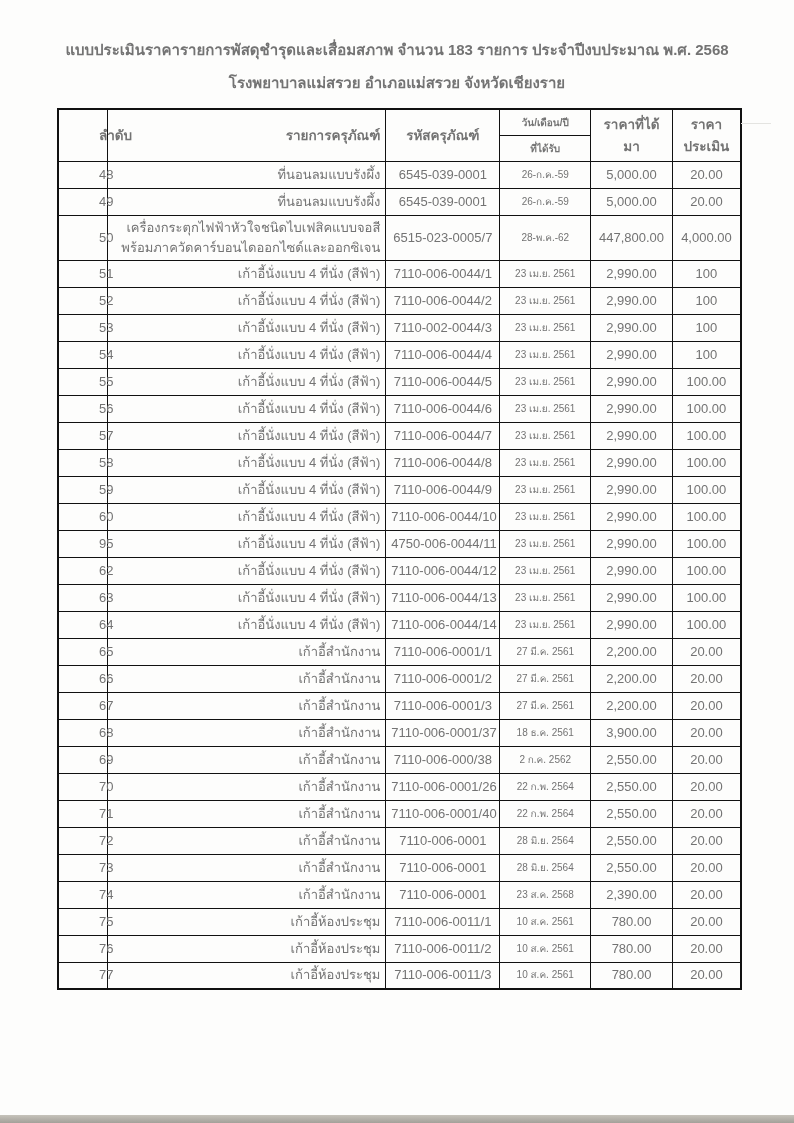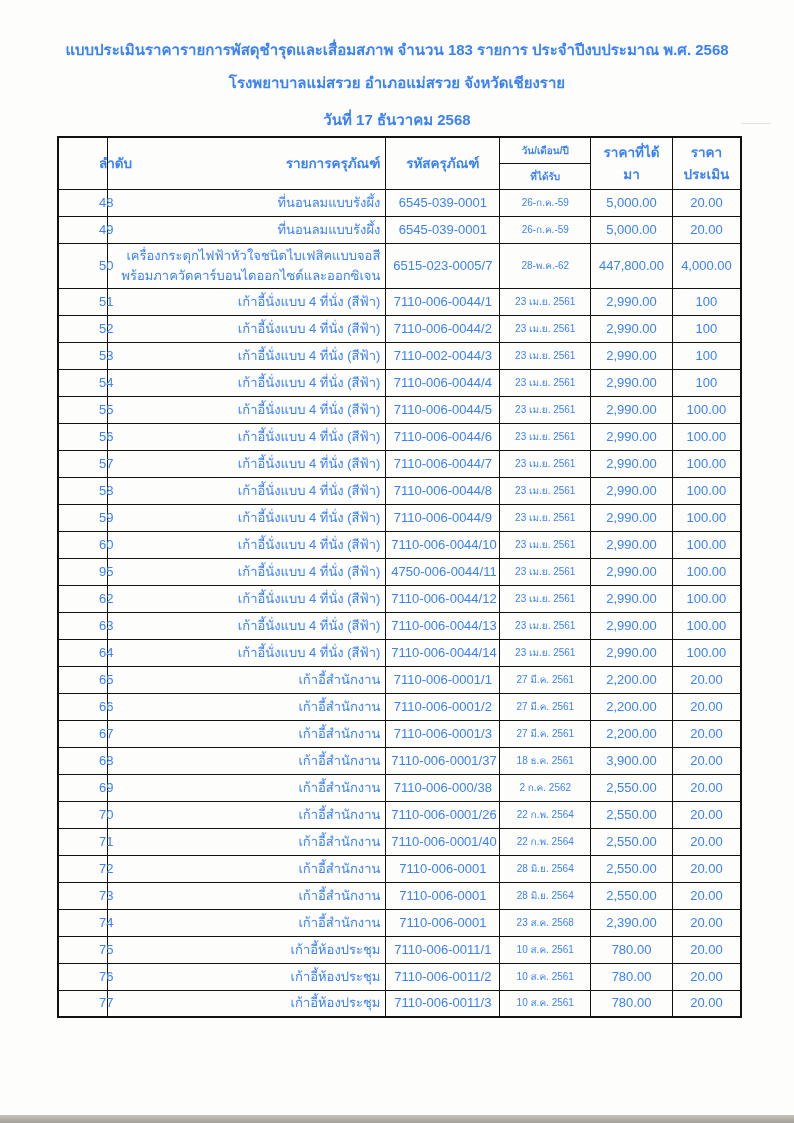--- a/index.html
+++ b/index.html
@@ -5,21 +5,21 @@
   * { margin: 0; padding: 0; box-sizing: border-box; }
   html, body { background: #e9e9e7; }
   .page {
     position: relative;
     width: 794px;
     height: 1123px;
     margin: 0 auto;
     background: #fdfdfc;
     overflow: hidden;
     font-family: "Liberation Sans", "DejaVu Sans", sans-serif;
-    color: #3b82f6;
+    color: #737373;
   }
   .title-block {
     padding-top: 38px;
     text-align: center;
     font-weight: bold;
     font-size: 15px;
     line-height: 23px;
   }
   .t1 { margin-bottom: 10px; }
   .t2 { margin-bottom: 14px; }
@@ -66,21 +66,20 @@
   }
 </style>
 </head>
 <body>
 
 <div class="page">
 
   <div class="title-block">
     <div class="t1">แบบประเมินราคารายการพัสดุชำรุดและเสื่อมสภาพ จำนวน 183 รายการ ประจำปีงบประมาณ พ.ศ. 2568</div>
     <div class="t2">โรงพยาบาลแม่สรวย อำเภอแม่สรวย จังหวัดเชียงราย</div>
-    <div class="t3">วันที่ 17 ธันวาคม 2568</div>
   </div>
 
   <table class="asset-table">
     <thead>
       <tr>
         <th rowspan="2" class="col-no">ลำดับ</th>
         <th rowspan="2" class="col-item">รายการครุภัณฑ์</th>
         <th rowspan="2" class="col-code">รหัสครุภัณฑ์</th>
         <th class="col-date">วัน/เดือน/ปี</th>
         <th rowspan="2" class="col-acq">ราคาที่ได้มา</th>

